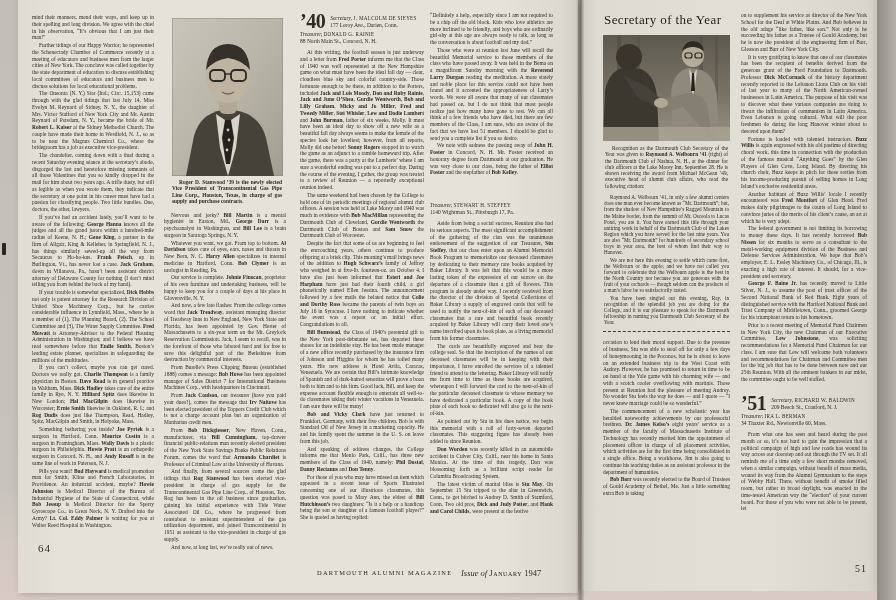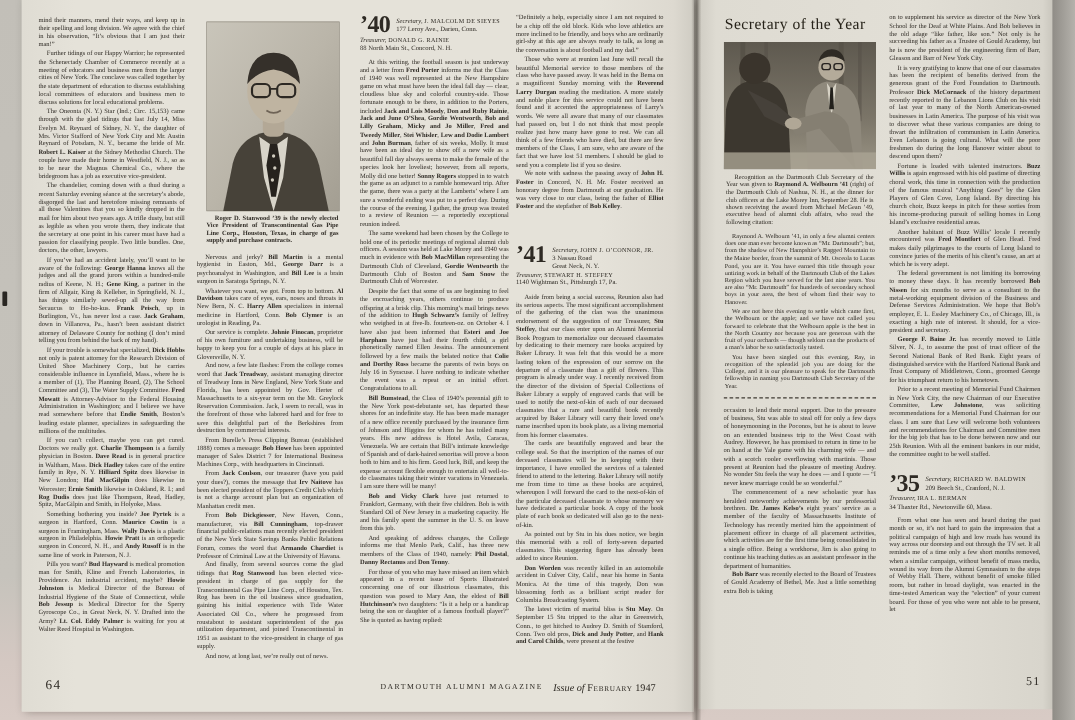--- a/index.html
+++ b/index.html
@@ -42,21 +42,21 @@
   .fix-h190{height:189px;overflow:hidden;}
   .fix-h382{height:380px;overflow:hidden;}
 
   #feature-title{font-size:13px;letter-spacing:.4px;margin:0 0 7px 1px;white-space:nowrap;color:#262219;}
   #feature-caption{font-size:5.3px;line-height:6.3px;text-align:justify;margin:4px 2px 5px 2px;}
   #citation{font-size:5.2px;line-height:6.15px;text-align:justify;margin:0 1px;}
   #citation p{margin:0 0 1px 0;text-indent:6px;}
   #dashed-rule{border:0;border-top:1.5px dashed #3f3a33;margin:6px 0 7px 0;}
 
   .footer-item{position:absolute;white-space:nowrap;}
-  #folio-64{left:20px;top:565px;font-size:11px;letter-spacing:1px;}
+  #folio-64{left:20px;top:542px;font-size:11px;letter-spacing:1px;}
   #footer-mag{left:299px;top:569px;font-size:6.4px;letter-spacing:1.3px;}
   #footer-issue{left:443px;top:568px;font-size:8.5px;}
   #footer-issue .it{font-style:italic;font-family:Liberation Serif, serif;}
   #footer-issue .sc{font-variant:small-caps;letter-spacing:.6px;}
   #folio-65{left:273px;top:563px;font-size:10px;letter-spacing:1px;}
   #seam{position:absolute;left:576px;top:0;width:8px;height:600px;
     background:linear-gradient(90deg,rgba(60,54,46,0) 0%,rgba(60,54,46,.45) 55%,rgba(60,54,46,.1) 100%);}
 </style>
 </head>
 <body>
@@ -144,48 +144,39 @@
           <p>For those of you who may have missed an item which appeared in a recent issue of Sports Illustrated concerning one of our illustrious classmates, this question was posed to Mary Ann, the eldest of <b>Bill Hutchinson’s</b> two daughters: “Is it a help or a handicap being the son or daughter of a famous football player?” She is quoted as having replied:</p>
         </div>
     </div>
 
     <div class="col" id="col4">
       <div class="body-text noindent-first fix-h190" data-bind-list="page_left.col4_top">
           <p>“Definitely a help, especially since I am not required to be a chip off the old block. Kids who love athletics are more inclined to be friendly, and boys who are ordinarily girl-shy at this age are always ready to talk, as long as the conversation is about football and my dad.”</p>
           <p>Those who were at reunion last June will recall the beautiful Memorial service to those members of the class who have passed away. It was held in the Bema on a magnificent Sunday morning with the <b>Reverend Larry Durgan</b> reading the meditation. A more stately and noble place for this service could not have been found and it accented the appropriateness of Larry’s words. We were all aware that many of our classmates had passed on, but I do not think that most people realize just how many have gone to rest. We can all think of a few friends who have died, but there are few members of the Class, I am sure, who are aware of the fact that we have lost 51 members. I should be glad to send you a complete list if you so desire.</p>
           <p>We note with sadness the passing away of <b>John H. Foster</b> in Concord, N. H. Mr. Foster received an honorary degree from Dartmouth at our graduation. He was very close to our class, being the father of <b>Elliot Foster</b> and the stepfather of <b>Bob Kelley</b>.</p>
         </div>
-      <div class="sec-head">
-        <span class="sec-year" data-bind="page_left.section41.year">’41</span>
-        <div class="sec-lines">
-          <span class="sec-label" data-bind="page_left.section41.secretary_label">Secretary,</span>
-          <span class="sec-name" data-bind="page_left.section41.secretary_name">JOHN J. O’CONNOR, JR.</span><br>
-          <span data-bind="page_left.section41.secretary_addr1">3 Nassau Road</span><br>
-          <span data-bind="page_left.section41.secretary_addr2">Great Neck, N. Y.</span>
-        </div>
-      </div>
       <div class="sec-treas">
         <span class="sec-label" data-bind="page_left.section41.treasurer_label">Treasurer,</span>
         <span class="sec-name" data-bind="page_left.section41.treasurer_name">STEWART H. STEFFEY</span><br>
         <span data-bind="page_left.section41.treasurer_addr">1140 Wightman St., Pittsburgh 17, Pa.</span>
       </div>
       <div class="body-text" data-bind-list="page_left.col4_bottom">
           <p>Aside from being a social success, Reunion also had its serious aspects. The most significant accomplishment of the gathering of the clan was the unanimous endorsement of the suggestion of our Treasurer, <b>Stu Steffey</b>, that our class enter upon an Alumni Memorial Book Program to memorialize our deceased classmates by dedicating to their memory rare books acquired by Baker Library. It was felt that this would be a more lasting token of the expression of our sorrow on the departure of a classmate than a gift of flowers. This program is already under way. I recently received from the director of the division of Special Collections of Baker Library a supply of engraved cards that will be used to notify the next-of-kin of each of our deceased classmates that a rare and beautiful book recently acquired by Baker Library will carry their loved one’s name inscribed upon its book plate, as a living memorial from his former classmates.</p>
           <p>The cards are beautifully engraved and bear the college seal. So that the inscription of the names of our deceased classmates will be in keeping with their importance, I have enrolled the services of a talented friend to attend to the lettering. Baker Library will notify me from time to time as these books are acquired, whereupon I will forward the card to the next-of-kin of the particular deceased classmate to whose memory we have dedicated a particular book. A copy of the book plate of each book so dedicated will also go to the next-of-kin.</p>
           <p>As pointed out by Stu in his dues notice, we begin this memorial with a roll of forty-seven departed classmates. This staggering figure has already been added to since Reunion.</p>
           <p><b>Don Worden</b> was recently killed in an automobile accident in Culver City, Calif., near his home in Santa Monica. At the time of this tragedy, Don was blossoming forth as a brilliant script reader for Columbia Broadcasting System.</p>
           <p>The latest victim of marital bliss is <b>Stu May</b>. On September 15 Stu tripped to the altar in Greenwich, Conn., to get hitched to Audrey D. Smith of Stamford, Conn. Two old pros, <b>Dick and Judy Potter</b>, and <b>Hank and Carol Childs</b>, were present at the festive</p>
         </div>
     </div>
 
     <div class="footer-item" id="folio-64" data-bind="page_left.page_number">64</div>
     <div class="footer-item" id="footer-mag" data-bind="page_left.footer_magazine">DARTMOUTH ALUMNI MAGAZINE</div>
     <div class="footer-item" id="footer-issue">
       <span class="it" data-bind="page_left.footer_issue_prefix">Issue of</span>
-      <span class="sc" data-bind="page_left.footer_issue_month">February</span>
+      <span class="sc" data-bind="page_left.footer_issue_month">January</span>
       <span data-bind="page_left.footer_issue_year">1947</span>
     </div>
   </div>
 
   <div class="page" id="page-right">
 
     <div class="col" id="col5">
       <div id="feature-title" data-bind="page_right.feature.title">Secretary of the Year</div>
       <svg class="photo" width="127" height="106" viewBox="0 0 127 106">
         <defs>
@@ -234,21 +225,21 @@
       <div class="body-text noindent-first fix-h382" data-bind-list="page_right.col6_top">
           <p>on to supplement his service as director of the New York School for the Deaf at White Plains. And Bob believes in the old adage “like father, like son.” Not only is he succeeding his father as a Trustee of Gould Academy, but he is now the president of the engineering firm of Barr, Gleason and Barr of New York City.</p>
           <p>It is very gratifying to know that one of our classmates has been the recipient of benefits derived from the generous grant of the Ford Foundation to Dartmouth. Professor <b>Dick McCornack</b> of the history department recently reported to the Lebanon Lions Club on his visit of last year to many of the North American-owned businesses in Latin America. The purpose of his visit was to discover what these various companies are doing to thwart the infiltration of communism in Latin America. Even Lebanon is going cultural. What will the poor freshmen do during the long Hanover winter about to descend upon them?</p>
           <p>Fortune is loaded with talented instructors. <b>Buzz Willis</b> is again engrossed with his old pastime of directing choral work, this time in connection with the production of the famous musical “Anything Goes” by the Glen Players of Glen Cove, Long Island. By directing his church choir, Buzz keeps in pitch for these sorties from his income-producing pursuit of selling homes in Long Island’s exclusive residential areas.</p>
           <p>Another habitant of Buzz Willis’ locale I recently encountered was <b>Fred Montfort</b> of Glen Head. Fred makes daily pilgrimages to the courts of Long Island to convince juries of the merits of his client’s cause, an art at which he is very adept.</p>
           <p>The federal government is not limiting its borrowing to money these days. It has recently borrowed <b>Bob Nissen</b> for six months to serve as a consultant to the metal-working equipment division of the Business and Defense Services Administration. We hope that Bob’s employer, E. L. Essley Machinery Co., of Chicago, Ill., is exacting a high rate of interest. It should, for a vice-president and secretary.</p>
           <p><b>George F. Baine Jr.</b> has recently moved to Little Silver, N. J., to assume the post of trust officer of the Second National Bank of Red Bank. Eight years of distinguished service with the Hartford National Bank and Trust Company of Middletown, Conn., groomed George for his triumphant return to his hometown.</p>
           <p>Prior to a recent meeting of Memorial Fund Chairmen in New York City, the new Chairman of our Executive Committee, <b>Lew Johnstone</b>, was soliciting recommendations for a Memorial Fund Chairman for our class. I am sure that Lew will welcome both volunteers and recommendations for Chairman and Committee men for the big job that has to be done between now and our 25th Reunion. With all the eminent bankers in our midst, the committee ought to be well staffed.</p>
         </div>
       <div class="sec-head">
-        <span class="sec-year" data-bind="page_right.section42.year">’35</span>
+        <span class="sec-year" data-bind="page_right.section42.year">’51</span>
         <div class="sec-lines">
           <span class="sec-label" data-bind="page_right.section42.secretary_label">Secretary,</span>
           <span class="sec-name" data-bind="page_right.section42.secretary_name">RICHARD W. BALDWIN</span><br>
           <span data-bind="page_right.section42.secretary_addr1">209 Beech St., Cranford, N. J.</span>
         </div>
       </div>
       <div class="sec-treas">
         <span class="sec-label" data-bind="page_right.section42.treasurer_label">Treasurer,</span>
         <span class="sec-name" data-bind="page_right.section42.treasurer_name">IRA L. BERMAN</span><br>
         <span data-bind="page_right.section42.treasurer_addr">34 Thaxter Rd., Newtonville 60, Mass.</span>

